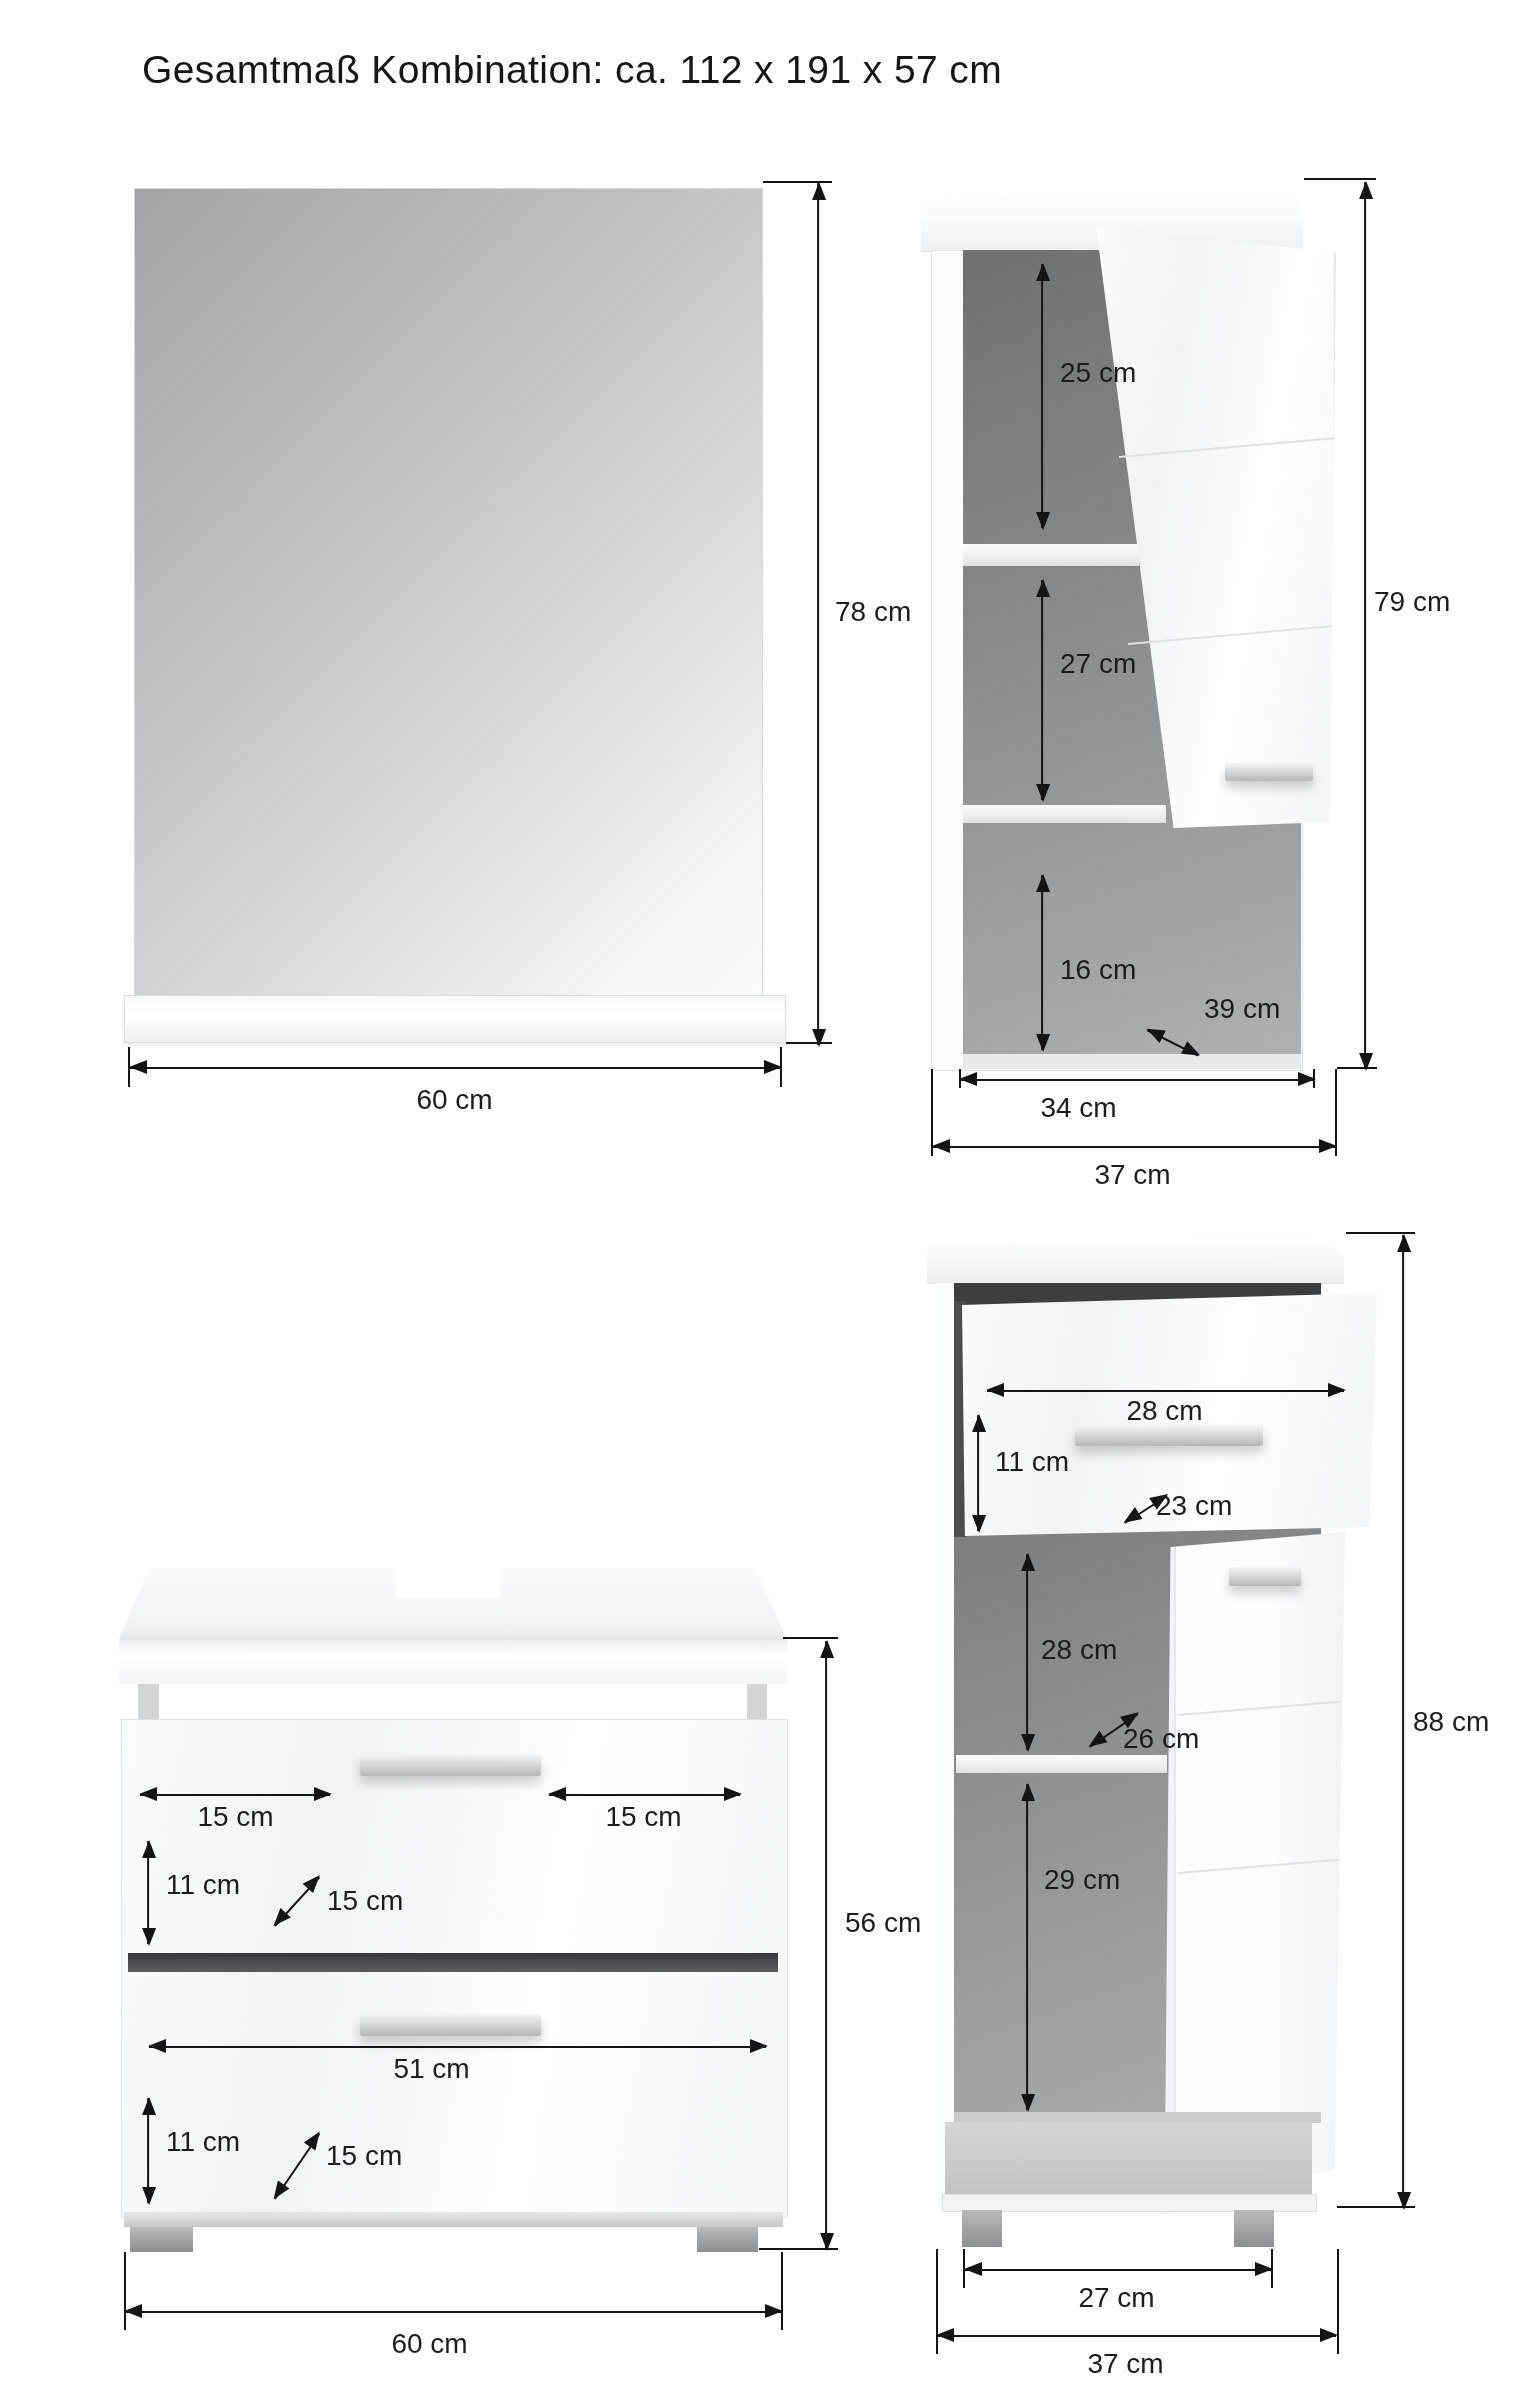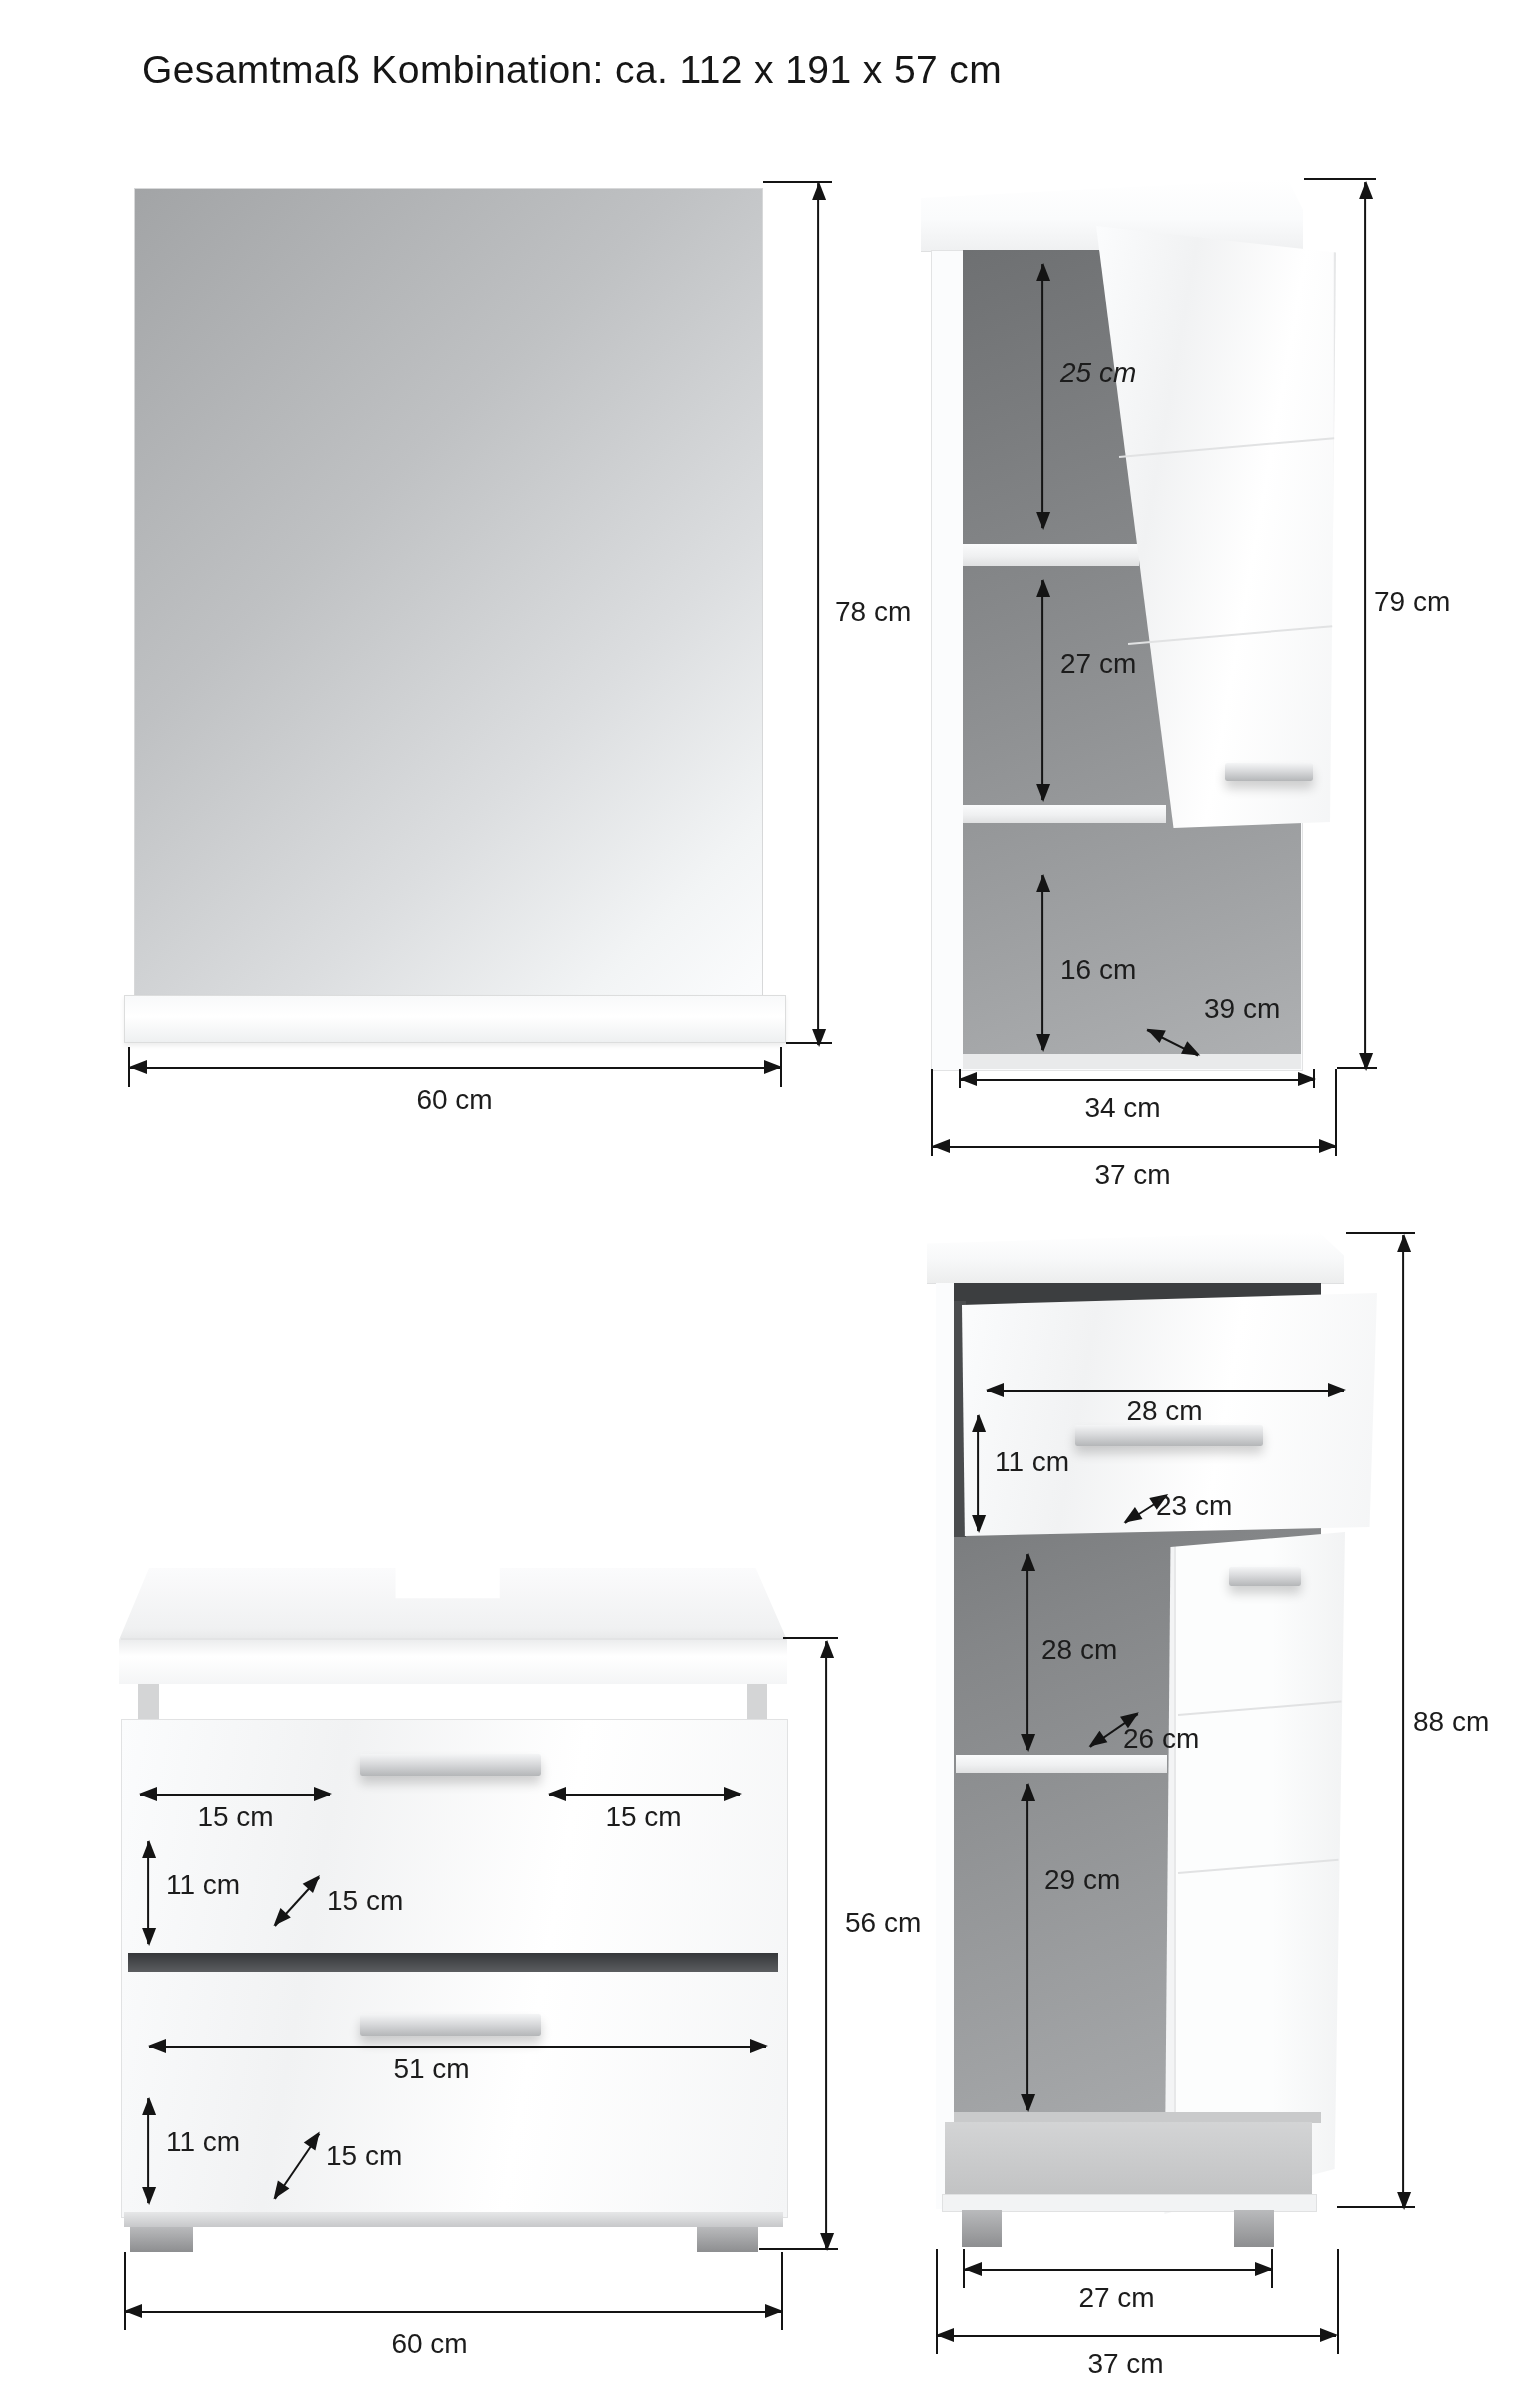--- a/index.html
+++ b/index.html
@@ -64,35 +64,35 @@
     <div class="abs" style="left:963px;top:1054px;width:338px;height:15px;background:#e9eaeb;"></div>
 
     <div class="abs gloss" style="left:1096px;top:226px;width:240px;height:605px;
                 clip-path:polygon(0 0,100% 4.4%,97.5% 98.5%,32.3% 99.5%);
                 box-shadow:inset -2.2px 0 0 #e6e7e8;"></div>
     <div class="line" style="left:1119px;top:456px;width:216px;height:1.5px;background:#e1e2e3;transform:rotate(-5deg);transform-origin:0 50%;"></div>
     <div class="line" style="left:1128px;top:643px;width:205px;height:1.5px;background:#e1e2e3;transform:rotate(-5deg);transform-origin:0 50%;"></div>
     <div class="handle" style="left:1225px;top:763px;width:88px;height:18px;"></div>
 
     <div class="arrow" style="left:1042px;top:263px;width:264px;transform:rotate(90deg);"></div>
-    <div class="dim-label" style="left:1060px;top:357px;font-style:italic;">25 cm</div>
+    <div class="dim-label" style="left:1060px;top:357px;">25 cm</div>
 
     <div class="arrow" style="left:1042px;top:579px;width:220px;transform:rotate(90deg);"></div>
     <div class="dim-label" style="left:1060px;top:648px;">27 cm</div>
 
     <div class="arrow" style="left:1042px;top:874px;width:175px;transform:rotate(90deg);"></div>
     <div class="dim-label" style="left:1060px;top:954px;">16 cm</div>
 
     <div class="arrow" style="left:1147px;top:1029px;width:57px;transform:rotate(26.6deg);"></div>
     <div class="dim-label" style="left:1204px;top:993px;">39 cm</div>
 
     <div class="vext" style="left:959px;top:1069px;height:19.4px;"></div>
     <div class="vext" style="left:1313px;top:1069px;height:19.4px;"></div>
     <div class="arrow" style="left:960px;top:1079px;width:354px;"></div>
-    <div class="dim-label center" style="left:1048px;top:1092px;">34 cm</div>
+    <div class="dim-label center" style="left:1004px;top:1092px;">34 cm</div>
 
     <div class="vext" style="left:931px;top:1069px;height:87px;"></div>
     <div class="vext" style="left:1335px;top:1069px;height:87px;"></div>
     <div class="arrow" style="left:933px;top:1146px;width:402px;"></div>
     <div class="dim-label center" style="left:1058px;top:1159px;">37 cm</div>
 
     <div class="line" style="left:1304px;top:178px;width:72px;height:2.2px;"></div>
     <div class="line" style="left:1337px;top:1067px;width:40px;height:2.2px;"></div>
     <div class="arrow" style="left:1365px;top:181px;width:887px;transform:rotate(90deg);"></div>
     <div class="dim-label" style="left:1374px;top:579px;margin-top:7px;">79 cm</div>

